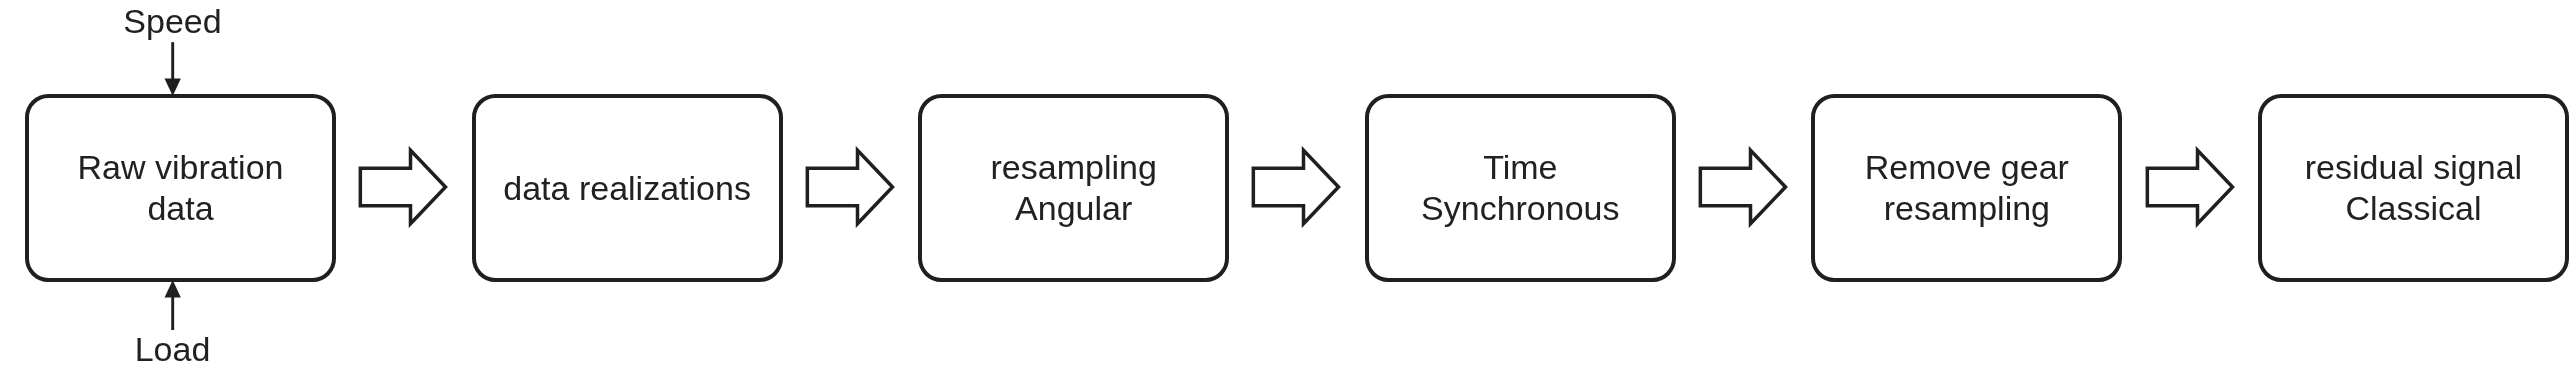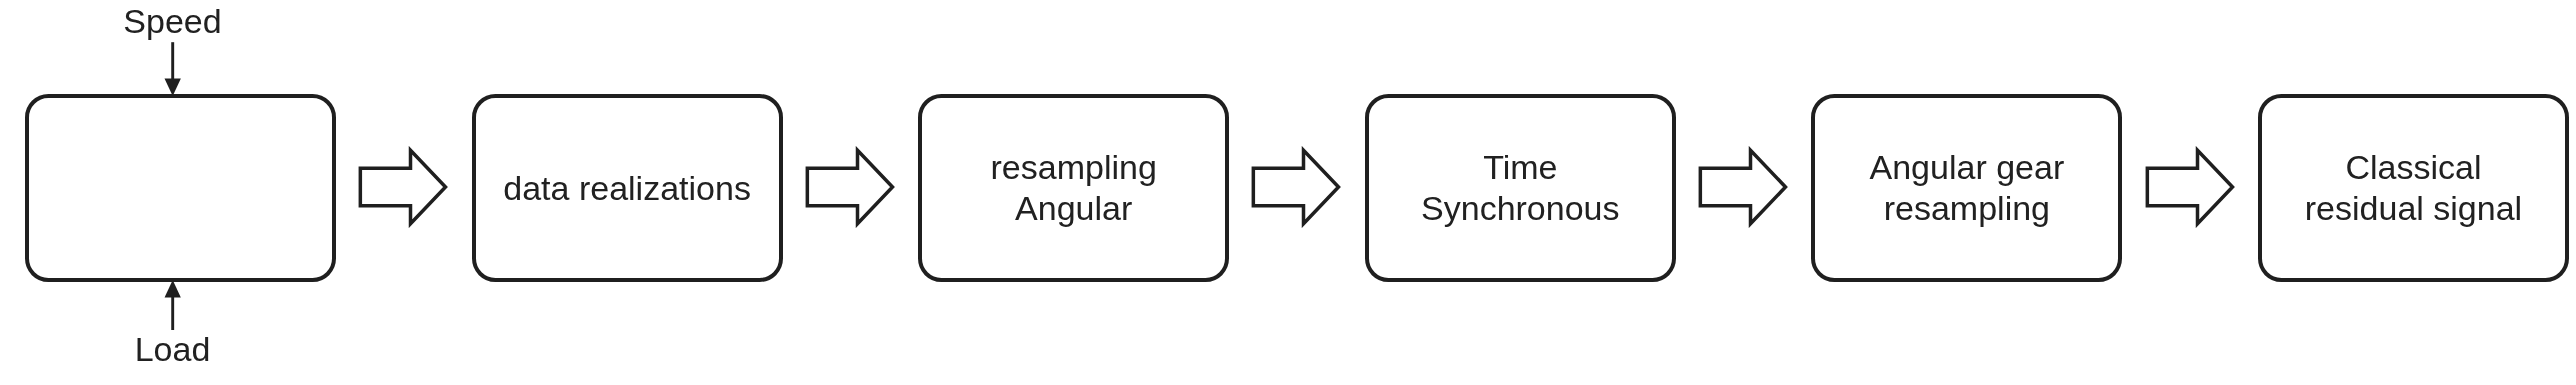--- a/index.html
+++ b/index.html
@@ -77,20 +77,22 @@
     <div class="io-group io-top">
       <div class="io-label">Speed</div>
       <svg class="io-arrow" width="23.4" height="55" viewBox="0 0 40 94">
         <line x1="20" y1="2" x2="20" y2="68" stroke="var(--stroke)" stroke-width="5"></line>
         <polygon points="6,64 34,64 20,94" fill="var(--stroke)"></polygon>
       </svg>
     </div>
 
     <div class="flow-box">
       <div class="box-text">
+        <span class="box-line">Raw vibration</span>
+        <span class="box-line">data</span>
       </div>
     </div>
 
     <div class="io-group io-bottom">
       <svg class="io-arrow" width="23.4" height="50" viewBox="0 0 40 86">
         <polygon points="20,0 6,30 34,30" fill="var(--stroke)"></polygon>
         <line x1="20" y1="26" x2="20" y2="86" stroke="var(--stroke)" stroke-width="5"></line>
       </svg>
       <div class="io-label">Load</div>
     </div>
@@ -135,33 +137,33 @@
     </div>
   </div>
 
   <svg class="block-arrow" width="91" height="82" viewBox="0 0 156 140">
     <polygon points="4,38 90,38 90,7 150,70 90,133 90,102 4,102" fill="var(--bg)" stroke="var(--stroke)" stroke-width="6" stroke-linejoin="miter"></polygon>
   </svg>
 
   <div class="stage-wrap">
     <div class="flow-box">
       <div class="box-text">
-        <span class="box-line">Angular gear</span>
+        <span class="box-line">Remove gear</span>
         <span class="box-line">resampling</span>
       </div>
     </div>
   </div>
 
   <svg class="block-arrow" width="91" height="82" viewBox="0 0 156 140">
     <polygon points="4,38 90,38 90,7 150,70 90,133 90,102 4,102" fill="var(--bg)" stroke="var(--stroke)" stroke-width="6" stroke-linejoin="miter"></polygon>
   </svg>
 
   <div class="stage-wrap">
     <div class="flow-box">
       <div class="box-text">
+        <span class="box-line">residual signal</span>
         <span class="box-line">Classical</span>
-        <span class="box-line">residual signal</span>
       </div>
     </div>
   </div>
 
 </div>
 
 
 </body></html>

